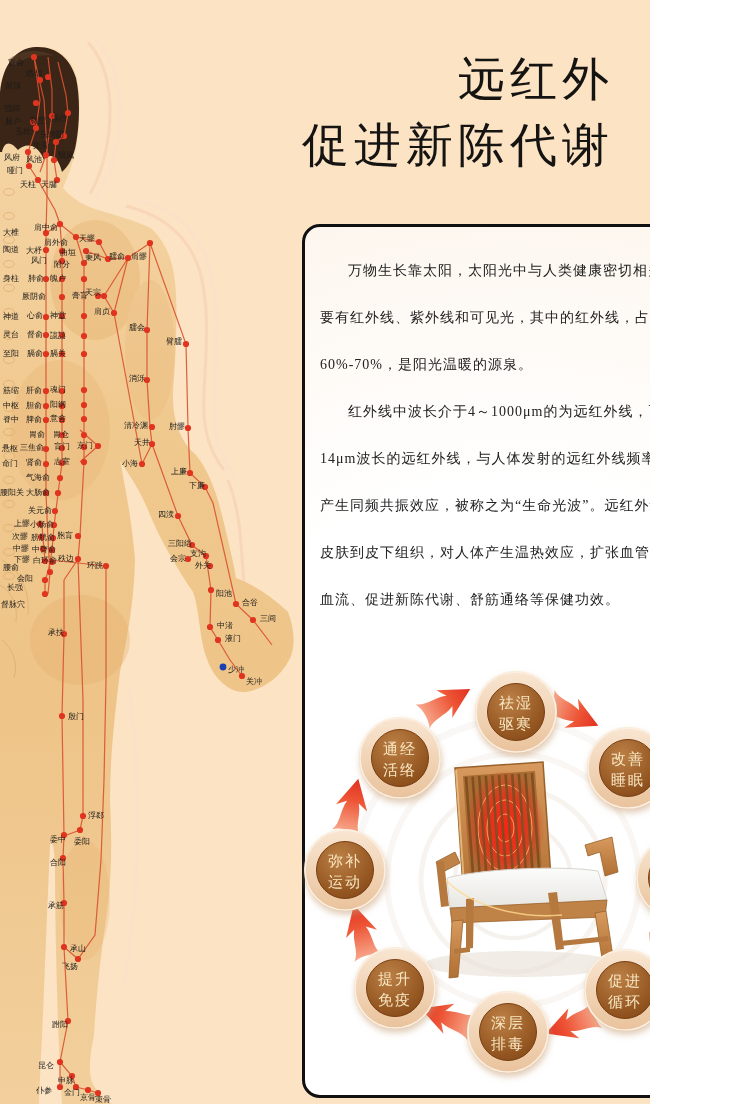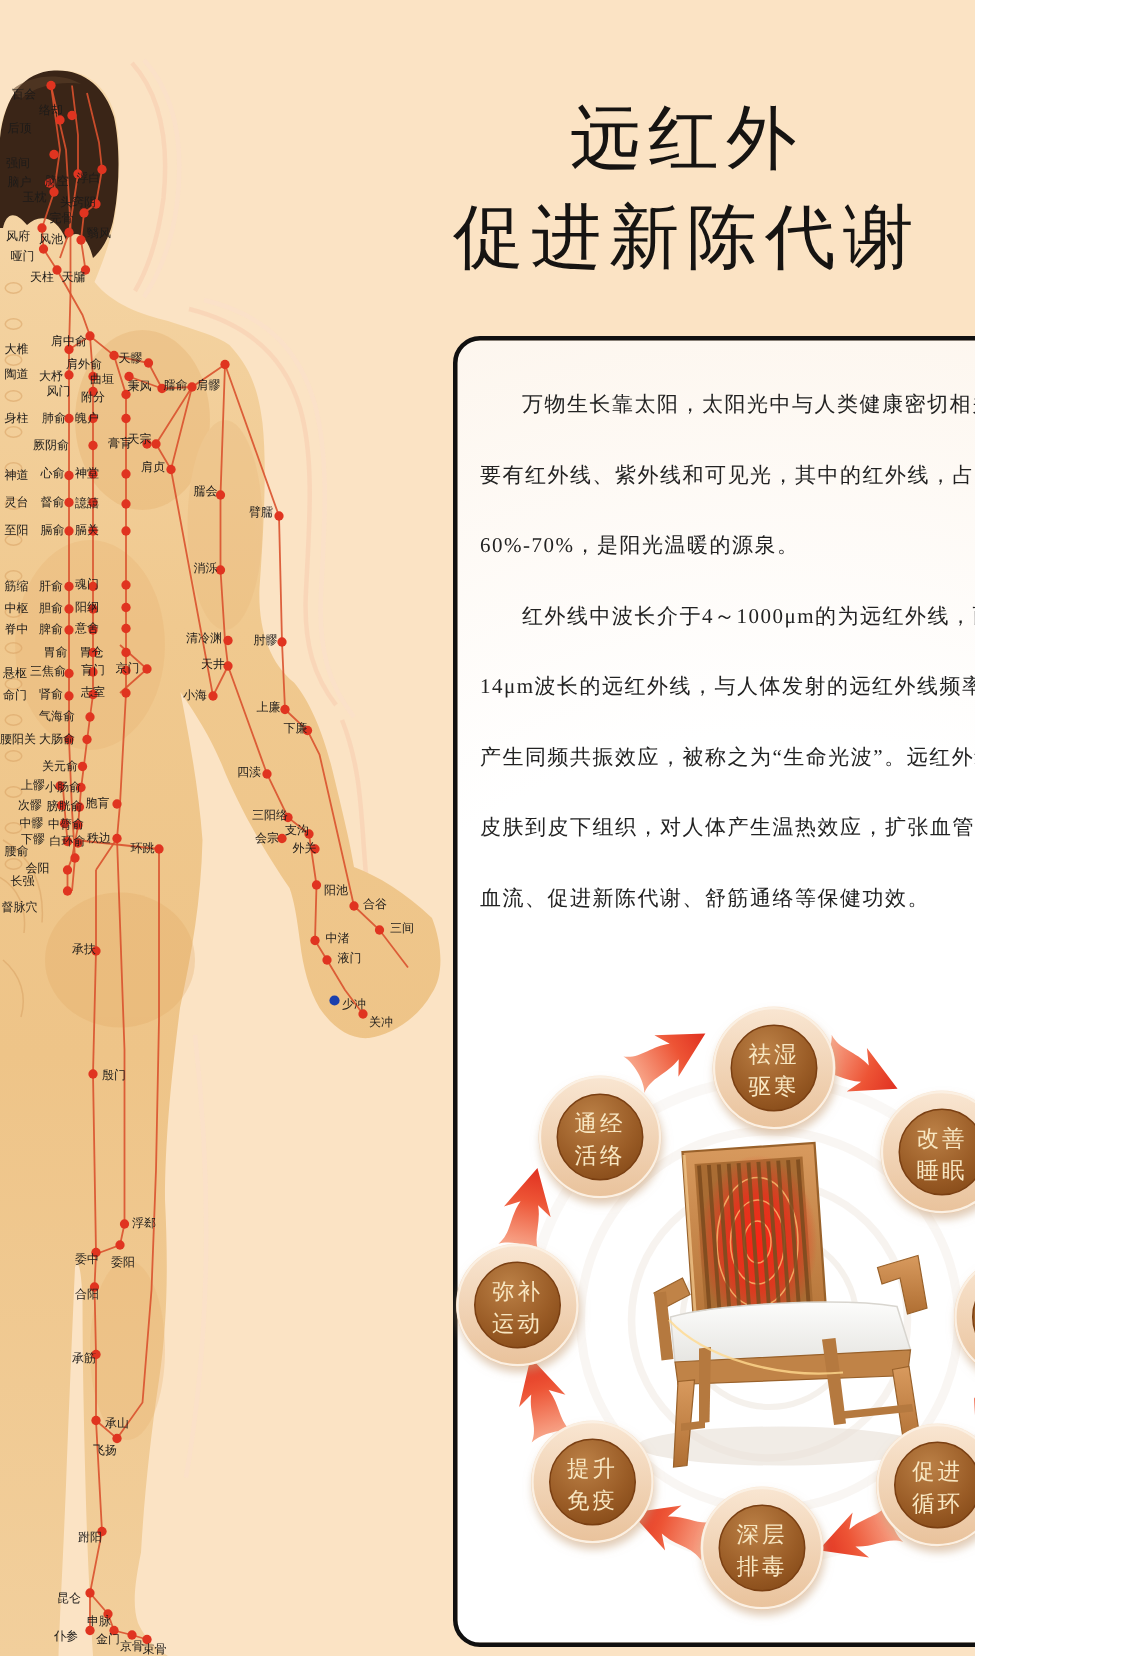--- a/index.html
+++ b/index.html
@@ -1,19 +1,19 @@
 <!DOCTYPE html>
 <html><head>
 <meta charset="utf-8">
 <style>
   html,body{margin:0;padding:0;}
   #page{position:relative;width:650px;height:1104px;background:#fbe3c4;overflow:hidden;
         font-family:"Liberation Serif","DejaVu Serif",serif;}
   
-  #title{position:absolute;top:60px;right:36px;text-align:center;color:#161412;
+  #title{position:absolute;top:46px;right:36px;text-align:right;color:#161412;
          font-size:47px;line-height:66px;letter-spacing:5px;font-weight:400;}
   
   #infobox{position:absolute;left:302px;top:224px;width:418px;height:874px;
            box-sizing:border-box;border:3px solid #101010;border-radius:18px;
            background:radial-gradient(circle at 52% 72%, #ffffff 0%, #ffffff 55%, #fdf6ee 100%);}
   #infobox .txt{padding:20px 12px 0 15px;font-size:14px;line-height:47px;
                 letter-spacing:1px;color:#222;}
   #infobox .txt p{margin:0;text-indent:2em;}
   
   #body-svg{position:absolute;left:0;top:0;}

